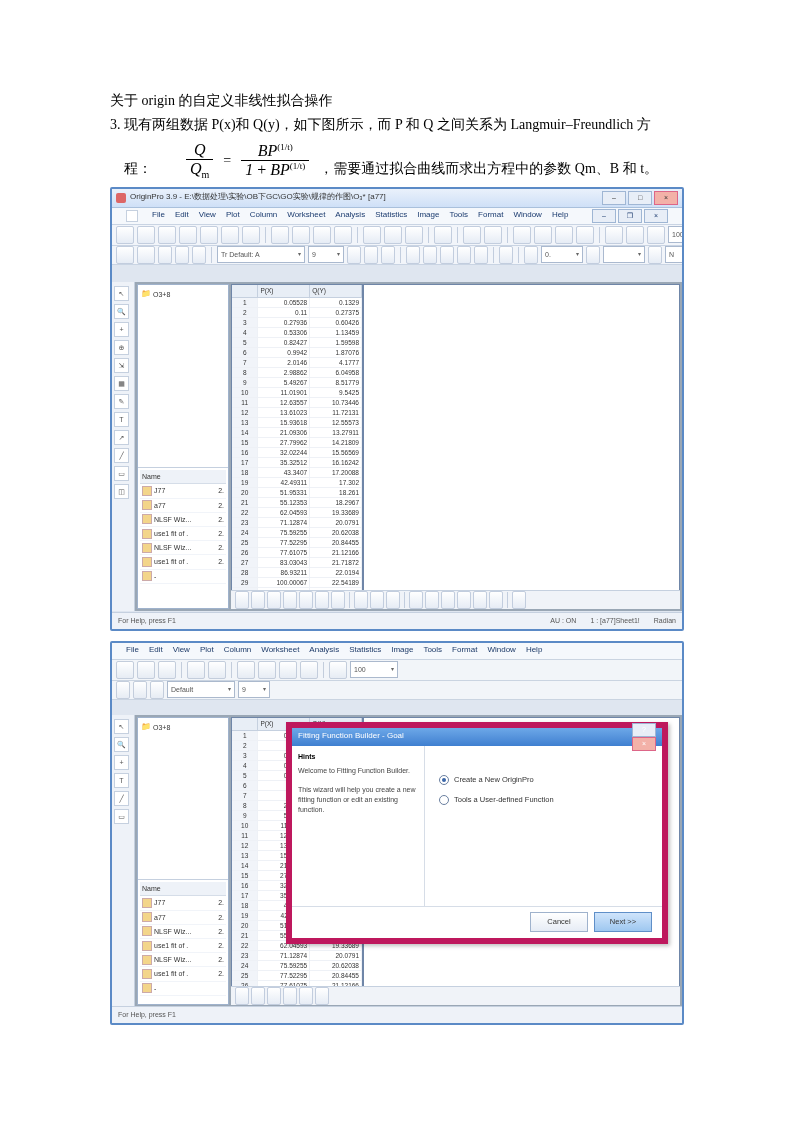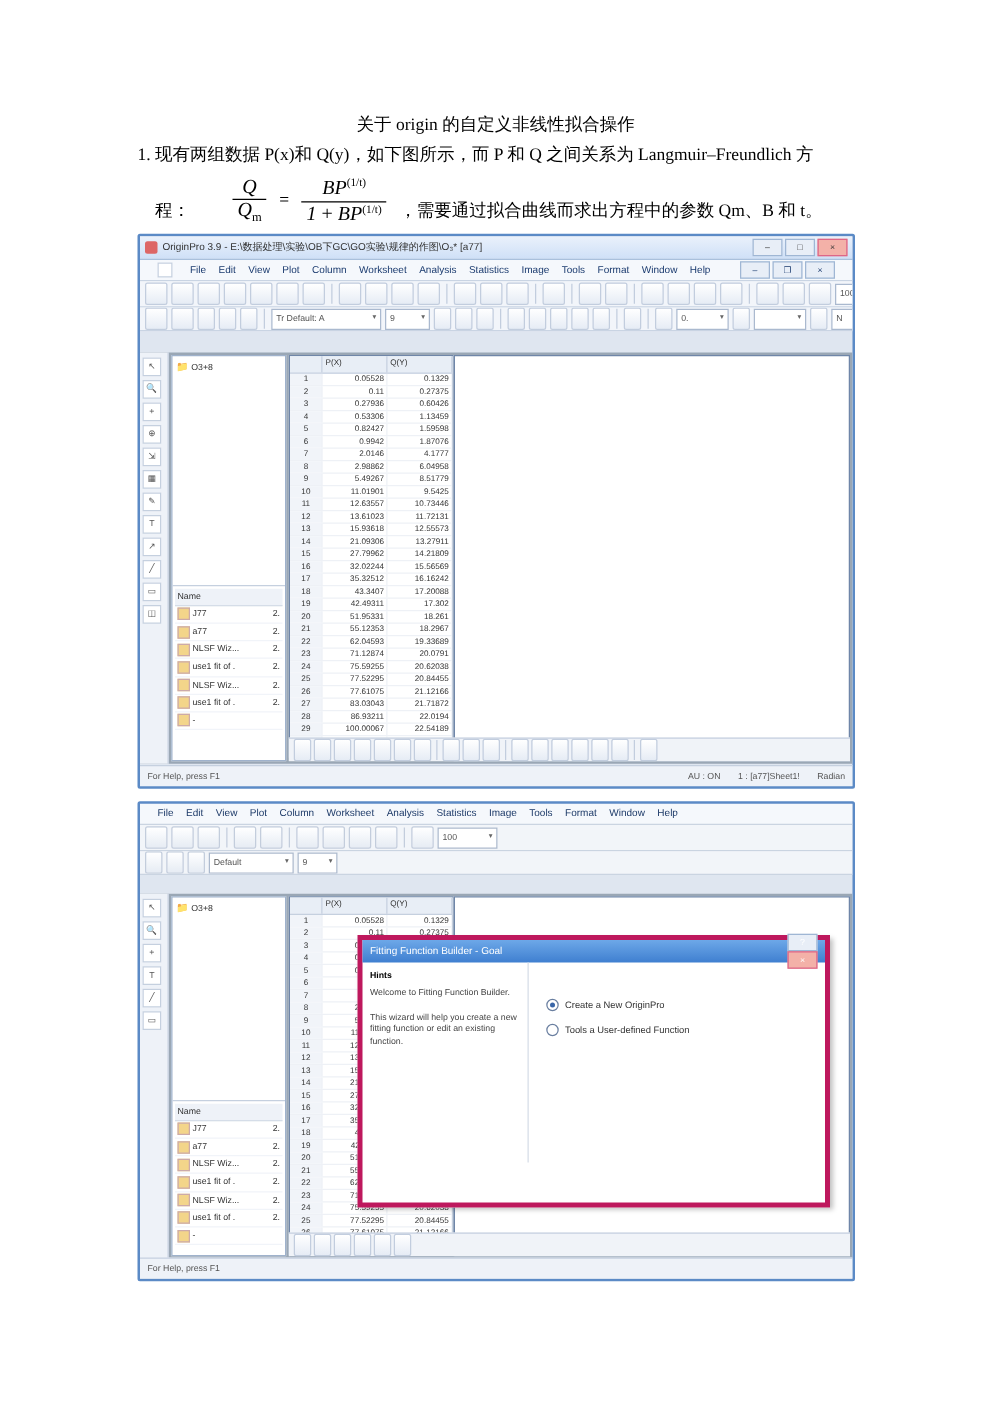--- a/index.html
+++ b/index.html
@@ -10,21 +10,20 @@
     width: 793px;
   }
   .page {
     padding: 90px 110px 40px 110px;
     font-size: 14px;
     color: #000;
     line-height: 1.6;
   }
   .title {
     margin-bottom: 2px;
-    text-align: center;
   }
   .para {
     margin: 0 0 4px 0;
   }
   .indent {
     padding-left: 14px;
   }
   .equation-row {
     display: flex;
     align-items: flex-end;
@@ -194,24 +193,24 @@
 
   
   .ss2 { width: 570px; height: 380px; }
   .ss2 .client2 {
     position:absolute; top:72px; left:0; right:0; bottom:16px;
     background:#9aa7b5;
     display:flex;
   }
   .dialog {
     position:absolute;
-    left: 174px; top: 105px;
+    left: 174px; top: 79px;
     width: 370px; height: 210px;
     background:#fff;
-    border:4px solid #be185d;
+    border:6px solid #be185d;
     box-shadow: 2px 2px 4px rgba(0,0,0,0.25);
     font-size:8px;
   }
   .dialog .dtitle {
     height:18px;
     background: linear-gradient(#6da8e8,#3f7fd0);
     color:#fff;
     display:flex; align-items:center;
     padding:0 6px;
   }
@@ -254,21 +253,21 @@
   .ss2 .statusbar{ font-size:7px;}
   .ss2 .menubar, .ss2 .toolbar, .ss2 .titlebar { filter: saturate(0.9);}
 </style>
 </head>
 <body>
 
 <div class="page">
 
   <div class="title">关于 origin 的自定义非线性拟合操作</div>
 
-  <div class="para">1.  现有两组数据 P(x)和 Q(y)，如下图所示，而 P 和 Q 之间关系为 Langmuir–Freundlich 方</div>
+  <div class="para">3.  现有两组数据 P(x)和 Q(y)，如下图所示，而 P 和 Q 之间关系为 Langmuir–Freundlich 方</div>
 
   <div class="equation-row">
     <span class="indent">程：</span>
     <span class="eqn">
       <span class="frac">
         <span class="num"><span>Q</span></span>
         <span class="denom"><span>Q</span><sub>m</sub></span>
       </span>
       <span class="op">=</span>
       <span class="frac">
@@ -915,20 +914,24 @@
           <div class="radio-row">
             <div class="radio on"></div>
             <span>Create a New OriginPro</span>
           </div>
           <div class="radio-row">
             <div class="radio"></div>
             <span>Tools a User-defined Function</span>
           </div>
         </div>
       </div>
+      <div class="dbtns">
+        <div class="dbtn">Cancel</div>
+        <div class="dbtn primary">Next &gt;&gt;</div>
+      </div>
     </div>
 
     <div class="statusbar">
       <span>For Help, press F1</span>
     </div>
   </div>
 
 </div>
 
 </body></html>

